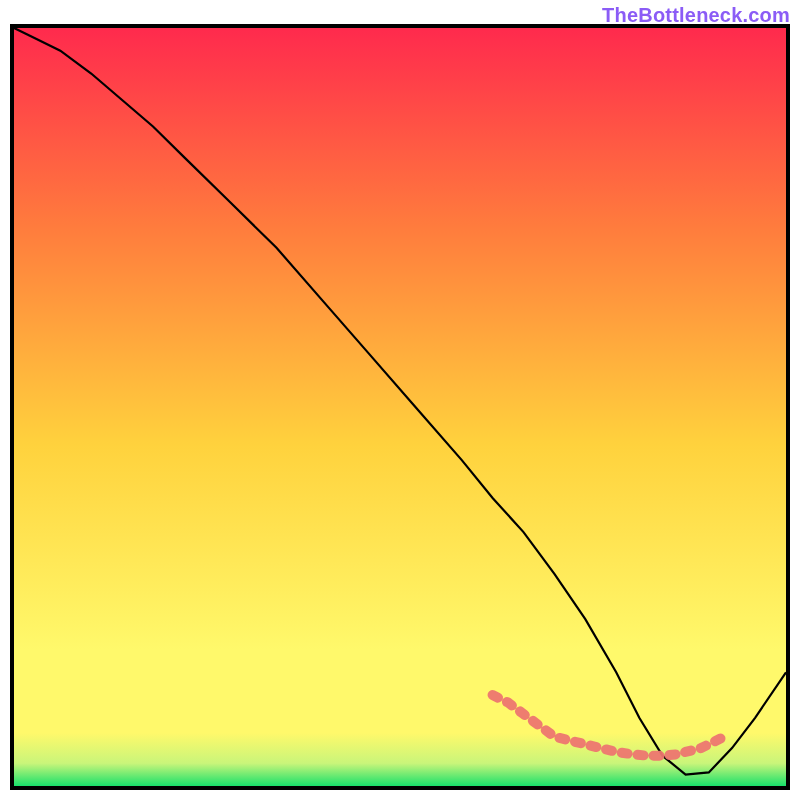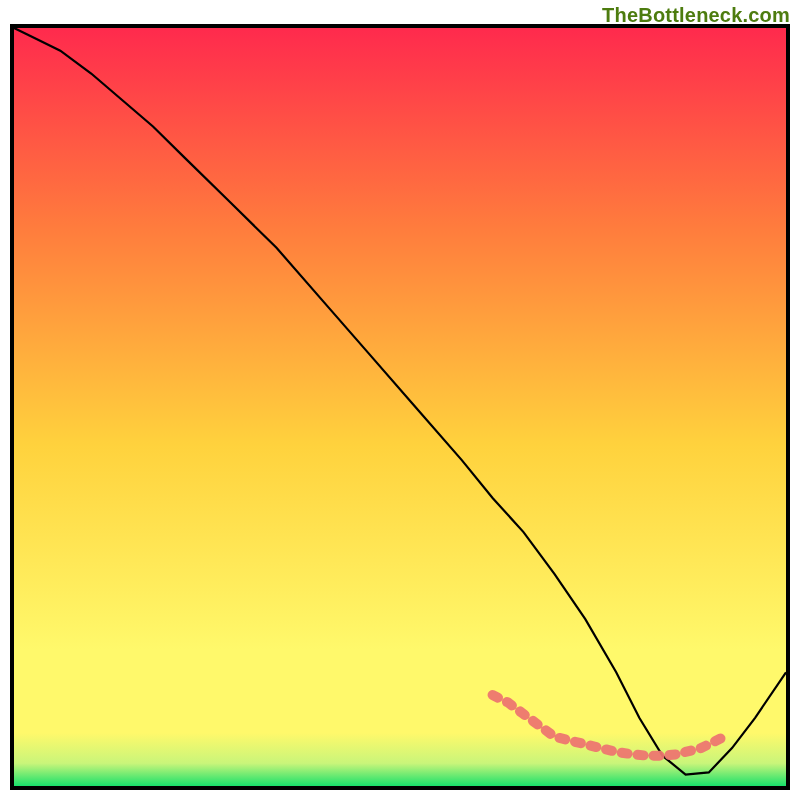--- a/index.html
+++ b/index.html
@@ -17,21 +17,21 @@
   svg {
     display: block;
   }
   .watermark {
     position: absolute;
     top: 4px;
     right: 10px;
     font-family: Arial, Helvetica, sans-serif;
     font-size: 20px;
     font-weight: bold;
-    color: #4d7c0f;
+    color: #8b5cf6;
     letter-spacing: 0.2px;
   }
 </style>
 </head>
 <body>
 
 <div class="chart-container">
 
   <svg id="chart-svg" width="800" height="800" viewBox="0 0 800 800">
     <defs>

